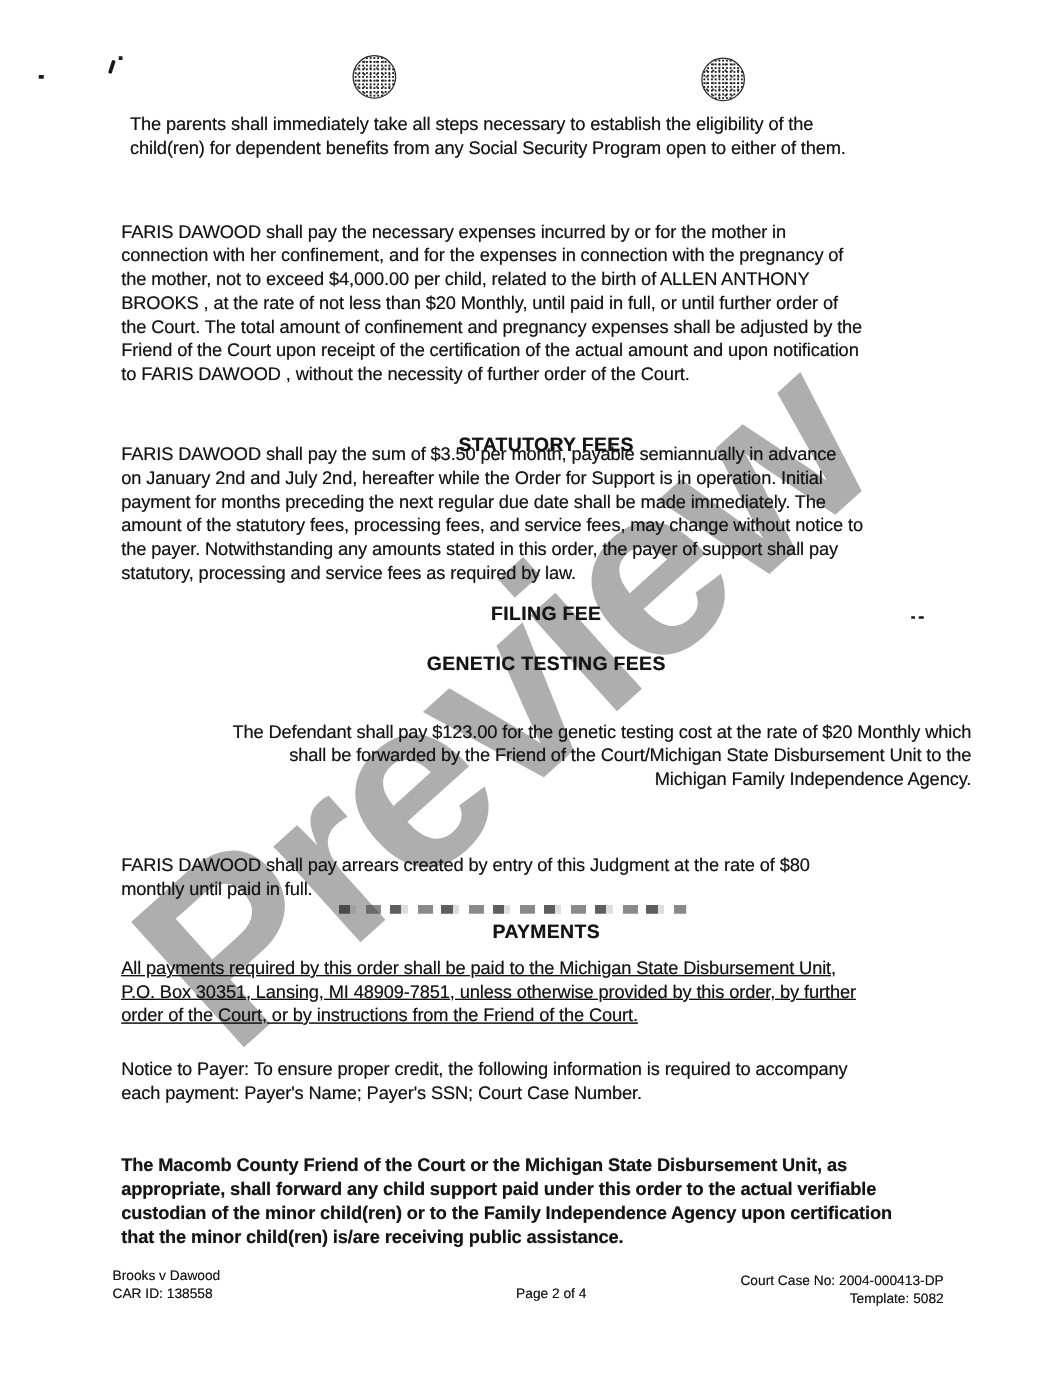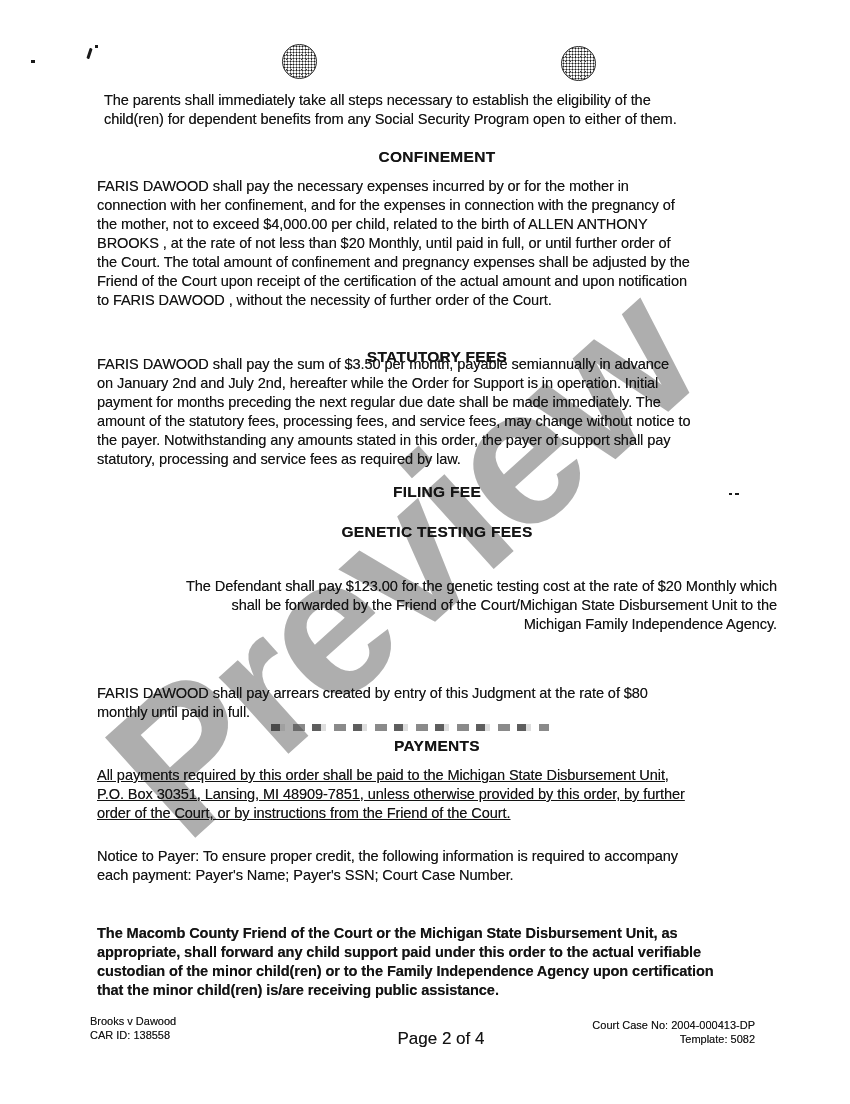--- a/index.html
+++ b/index.html
@@ -75,21 +75,21 @@
   .footer-left {
     position: absolute;
     left: 90px; top: 1015px;
     font-size: 11px; line-height: 13.5px;
     text-shadow: 0 0 0.5px rgba(0,0,0,0.5);
   }
   .footer-center {
     position: absolute;
     left: 16px; right: 0; top: 1029px;
     text-align: center;
-    font-size: 17px;
+    font-size: 11px;
     text-shadow: 0 0 0.5px rgba(0,0,0,0.5);
     padding-left: 16px;
   }
   .footer-right {
     position: absolute;
     right: 95px; top: 1019px;
     text-align: right;
     font-size: 11px; line-height: 13.5px;
     text-shadow: 0 0 0.5px rgba(0,0,0,0.5);
   }
@@ -139,21 +139,20 @@
   <div class="speck speck-fdot2"></div>
   <div class="smudge"></div>
 
   <div class="watermark" style="color: rgb(168, 168, 168);">Preview</div>
 
   <div class="textlayer">
 
     <div class="block para b-intro">The parents shall immediately take all steps necessary to establish the eligibility of the
 child(ren) for dependent benefits from any Social Security Program open to either of them.</div>
 
-    <div class="block heading h-conf">CONFINEMENT</div>
     <div class="block para p-conf">FARIS DAWOOD shall pay the necessary expenses incurred by or for the mother in
 connection with her confinement, and for the expenses in connection with the pregnancy of
 the mother, not to exceed $4,000.00 per child, related to the birth of ALLEN ANTHONY
 BROOKS , at the rate of not less than $20 Monthly, until paid in full, or until further order of
 the Court. The total amount of confinement and pregnancy expenses shall be adjusted by the
 Friend of the Court upon receipt of the certification of the actual amount and upon notification
 to FARIS DAWOOD , without the necessity of further order of the Court.</div>
 
     <div class="block heading h-stat">STATUTORY FEES</div>
     <div class="block para p-stat">FARIS  DAWOOD  shall pay the sum of $3.50 per month, payable semiannually in advance

